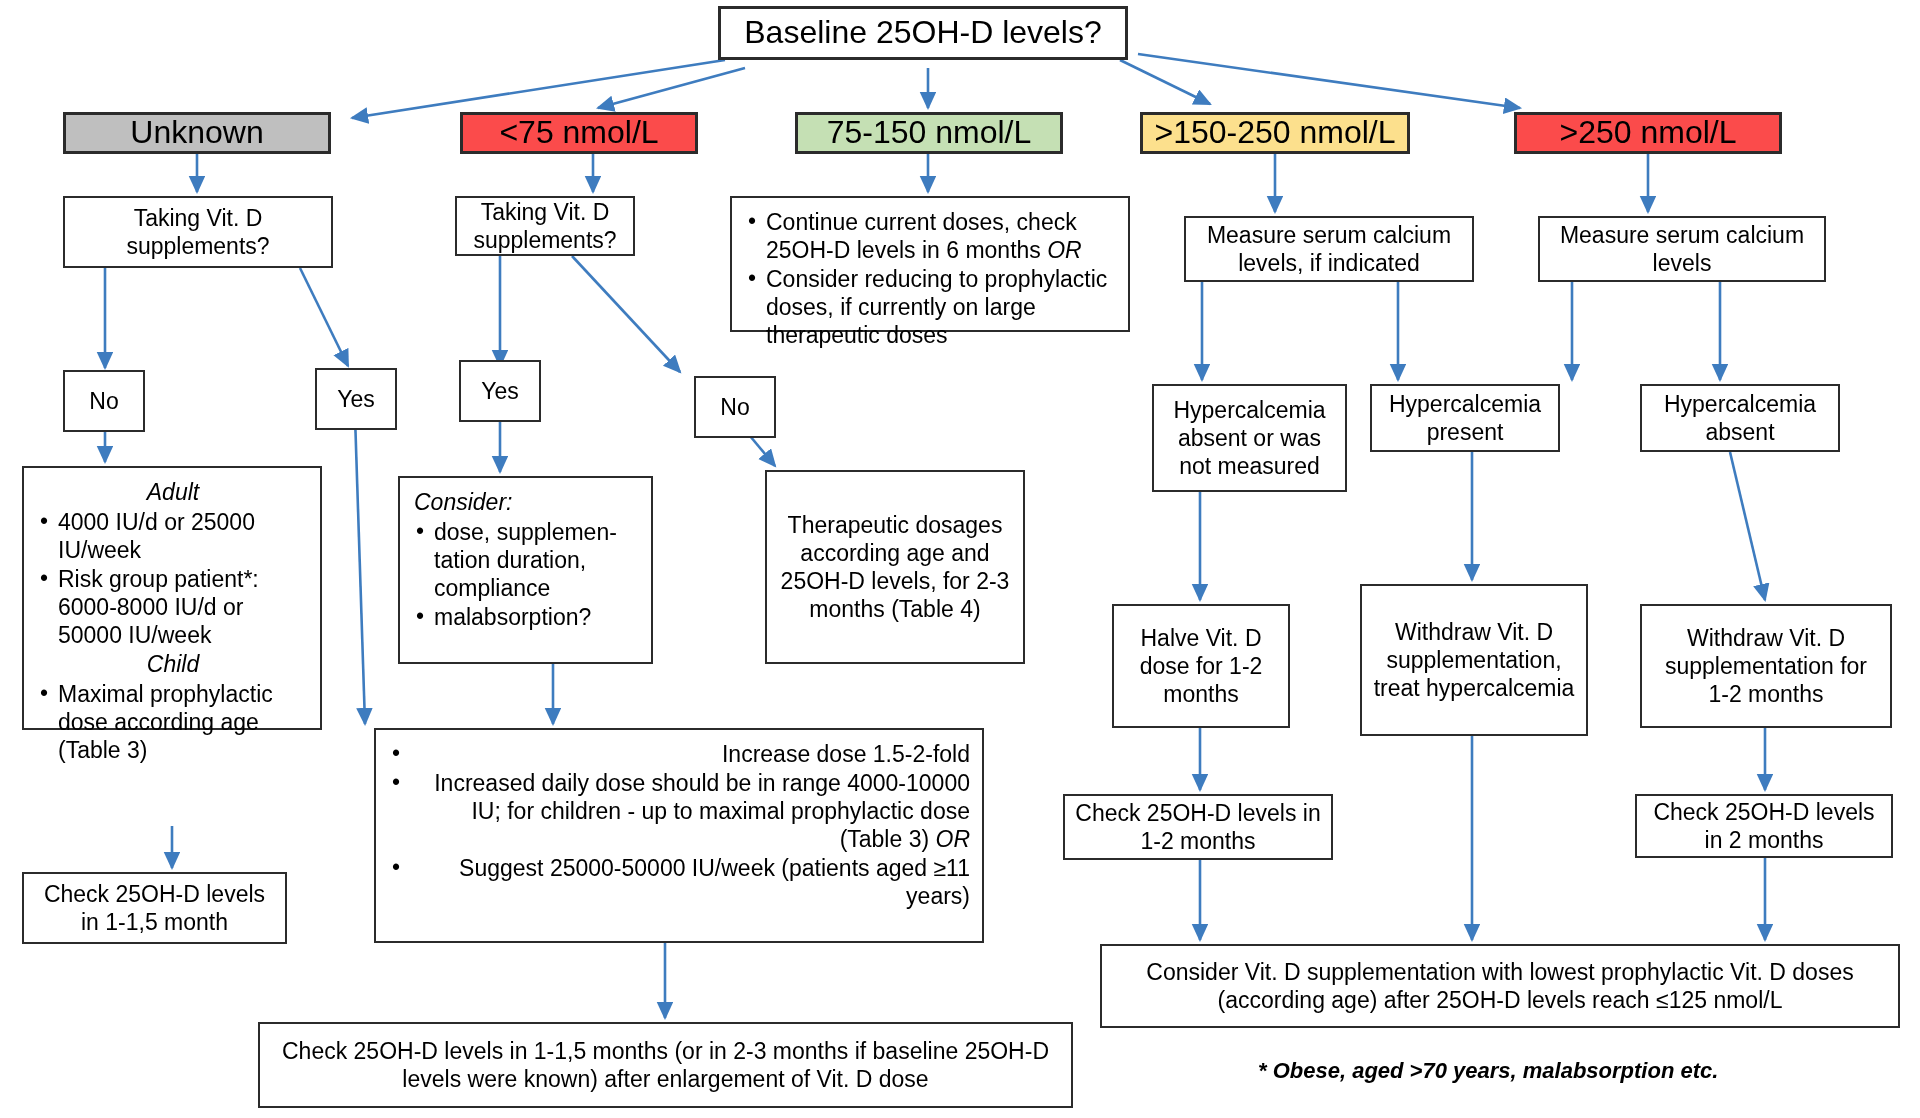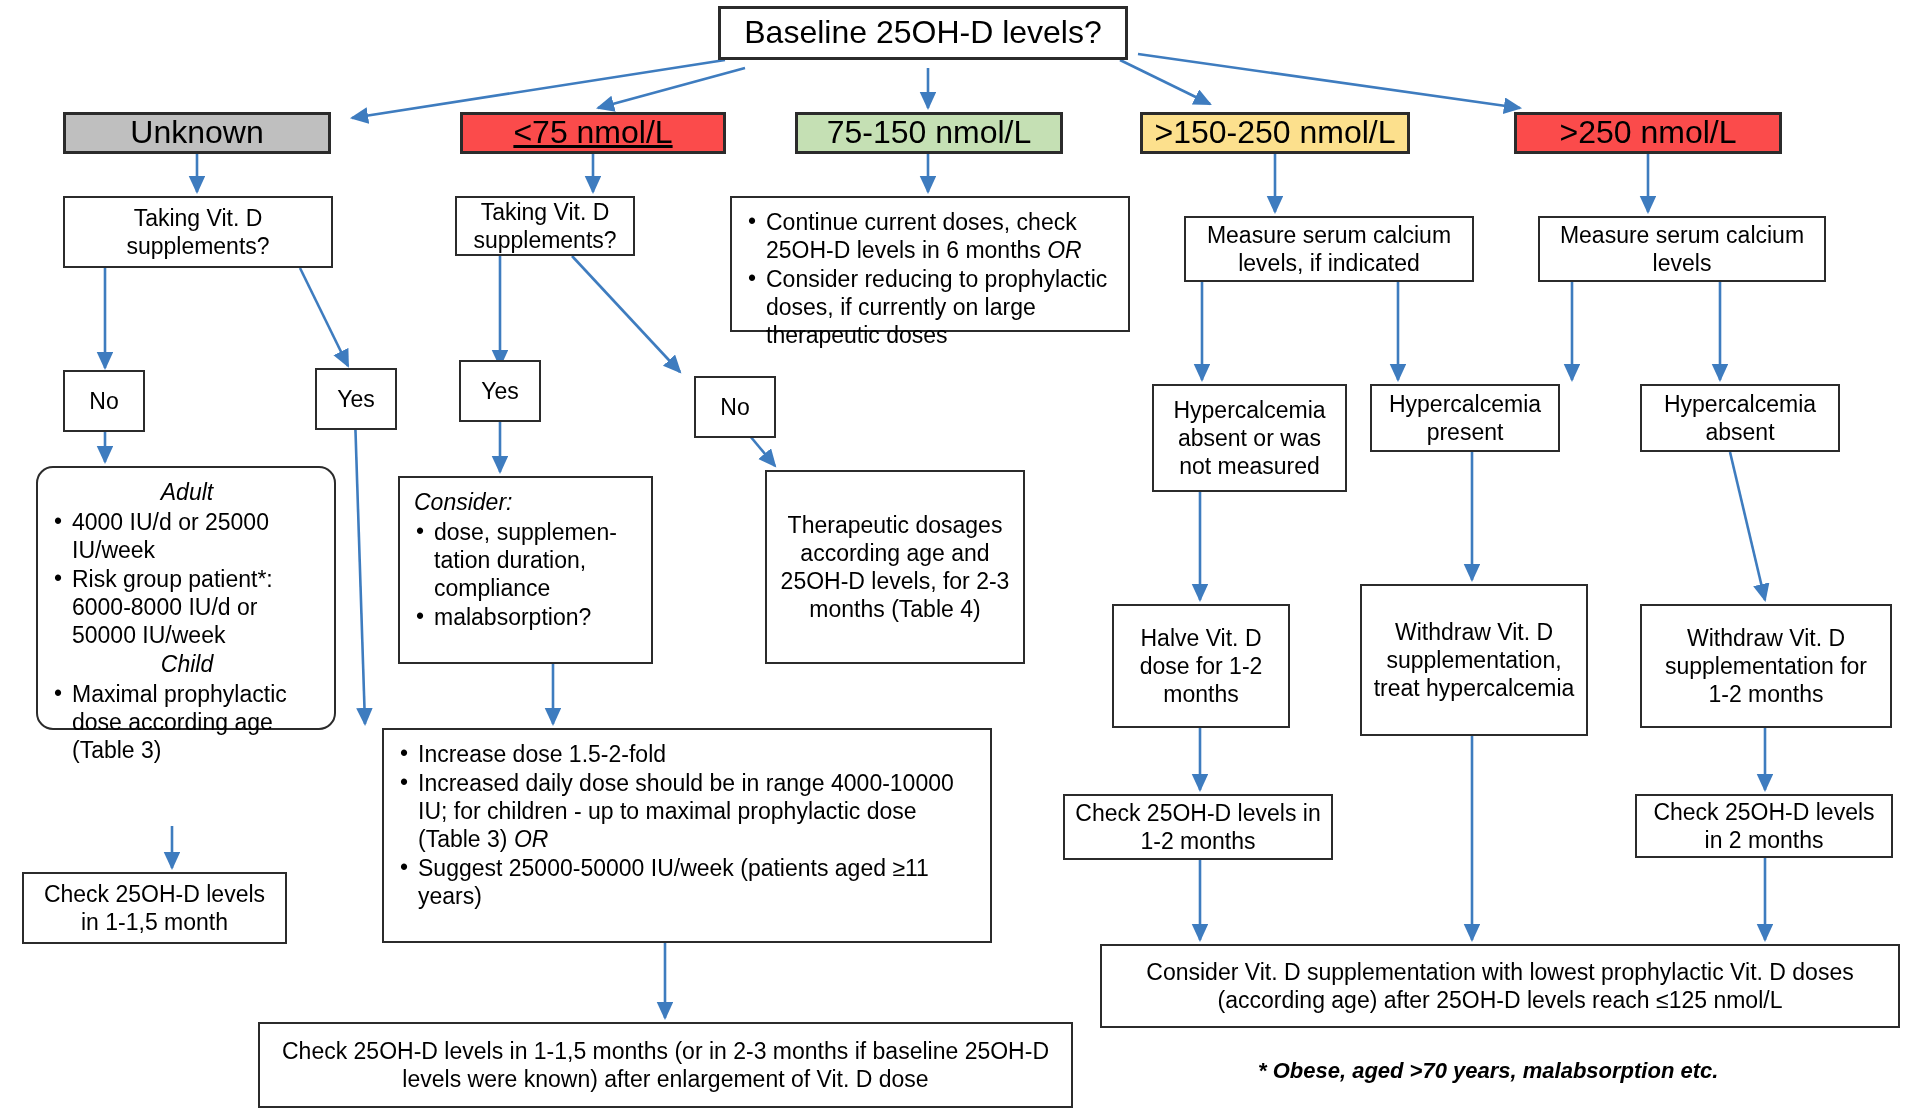--- a/index.html
+++ b/index.html
@@ -86,21 +86,21 @@
     </g>
   </svg>
 
   <div class="node lvl1" style="left:718px;top:6px;width:410px;height:54px;">
     <span>Baseline 25OH-D levels?</span>
   </div>
 
   <div class="node lvl1" style="left:63px;top:112px;width:268px;height:42px;background:#BFBFBF;">
     <span>Unknown</span>
   </div>
-  <div class="node lvl1" style="left:460px;top:112px;width:266px;height:42px;background:#FB4B4B;text-decoration:underline;">
+  <div class="node lvl1" style="left:460px;top:112px;width:238px;height:42px;background:#FB4B4B;">
     <span>&lt;75 nmol/L</span>
   </div>
   <div class="node lvl1" style="left:795px;top:112px;width:268px;height:42px;background:#C5E0B4;">
     <span>75-150 nmol/L</span>
   </div>
   <div class="node lvl1" style="left:1140px;top:112px;width:270px;height:42px;background:#FCE08D;">
     <span>&gt;150-250 nmol/L</span>
   </div>
   <div class="node lvl1" style="left:1514px;top:112px;width:268px;height:42px;background:#FB4B4B;">
     <span>&gt;250 nmol/L</span>
@@ -109,21 +109,21 @@
   <div class="node" style="left:63px;top:196px;width:270px;height:72px;">
     <span>Taking Vit. D supplements?</span>
   </div>
   <div class="node" style="left:63px;top:370px;width:82px;height:62px;">
     <span>No</span>
   </div>
   <div class="node" style="left:315px;top:368px;width:82px;height:62px;">
     <span>Yes</span>
   </div>
 
-  <div class="node listbox" style="left:36px;top:466px;width:300px;height:264px;border-radius:17px;">
+  <div class="node listbox" style="left:22px;top:466px;width:300px;height:264px;">
     <span class="title-italic">Adult</span>
     <ul class="bul">
       <li>4000 IU/d or 25000 IU/week</li>
       <li>Risk group patient*: 6000-8000 IU/d or 50000 IU/week</li>
     </ul>
     <span class="title-italic">Child</span>
     <ul class="bul">
       <li>Maximal prophylactic dose according age (Table 3)</li>
     </ul>
   </div>
@@ -147,21 +147,21 @@
     <ul class="bul">
       <li>dose, supplemen-tation duration, compliance</li>
       <li>malabsorption?</li>
     </ul>
   </div>
 
   <div class="node" style="left:765px;top:470px;width:260px;height:194px;">
     <span>Therapeutic dosages according age and 25OH-D levels, for 2-3 months (Table 4)</span>
   </div>
 
-  <div class="node listbox" style="left:382px;top:728px;width:610px;height:215px;">
+  <div class="node listbox" style="left:374px;top:728px;width:610px;height:215px;text-align:right;">
     <ul class="bul">
       <li>Increase dose 1.5-2-fold</li>
       <li>Increased daily dose should be in range 4000-10000 IU; for children - up to maximal prophylactic dose (Table 3) <i>OR</i></li>
       <li>Suggest 25000-50000 IU/week (patients aged ≥11 years)</li>
     </ul>
   </div>
 
   <div class="node" style="left:258px;top:1022px;width:815px;height:86px;">
     <span>Check 25OH-D levels in 1-1,5 months (or in 2-3 months if baseline 25OH-D levels were known) after enlargement of Vit. D dose</span>
   </div>

